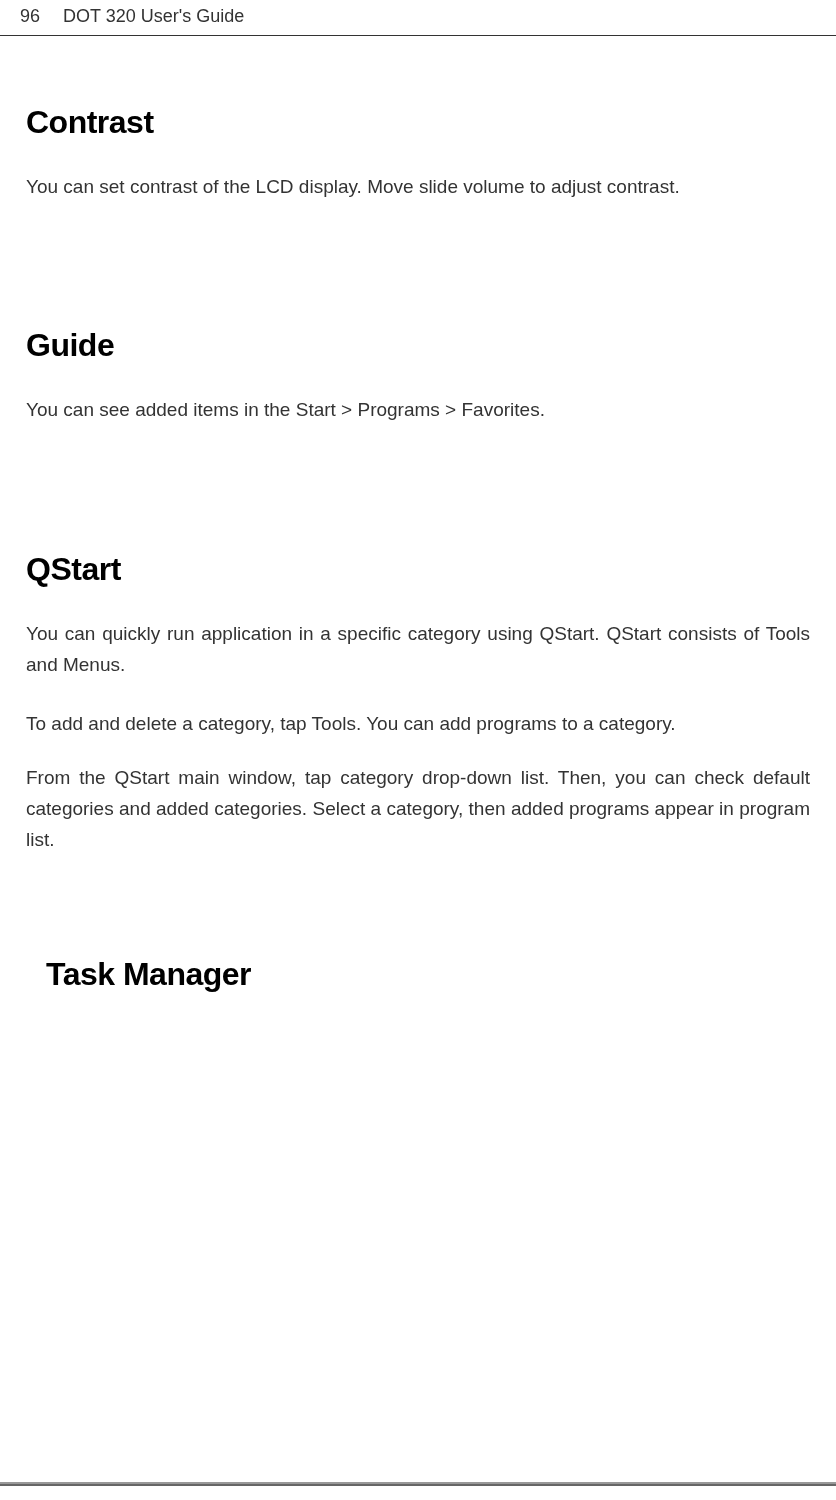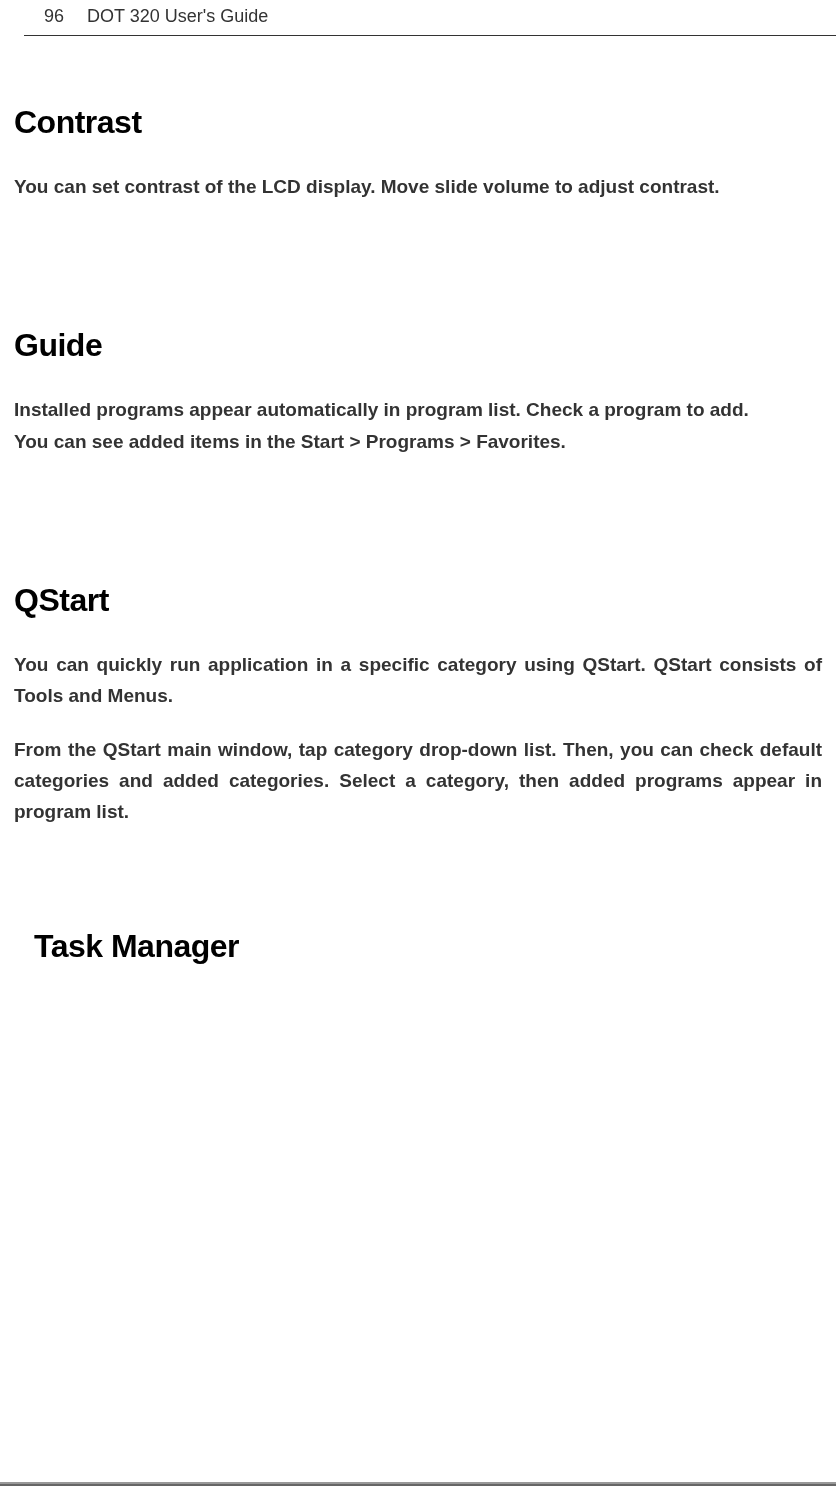--- a/index.html
+++ b/index.html
@@ -14,46 +14,45 @@
       font-family: Arial, Helvetica, sans-serif;
       position: relative;
       padding: 0;
     }
     .header {
       padding: 6px 0 8px 20px;
       border-bottom: 1px solid #333;
       font-size: 18px;
       color: #333;
       font-weight: 300;
-      margin-left: 24px;
     }
     .page-number {
       margin-right: 18px;
     }
     .content {
-      padding: 0 14px;
+      padding: 0 26px;
     }
     .section {
       margin-top: 70px;
     }
     .section-first {
       margin-top: 68px;
     }
     .section-title {
       font-size: 32px;
       font-weight: bold;
       color: #000;
       margin-bottom: 30px;
       letter-spacing: -0.5px;
     }
     .body-text {
       font-size: 19px;
       line-height: 1.65;
       color: #333;
-      font-weight: 700;
+      font-weight: 400;
       margin-bottom: 0;
     }
     .justified {
       text-align: justify;
     }
     .para-gap {
       margin-top: 28px;
     }
     .para-gap-small {
       margin-top: 22px;
@@ -85,29 +84,29 @@
 
   <div class="section section-first">
     <h2 class="section-title">Contrast</h2>
     <p class="body-text">You can set contrast of the LCD display. Move slide volume to adjust contrast.</p>
   </div>
 
   <div class="spacer-large"></div>
 
   <div class="section" style="margin-top:40px;">
     <h2 class="section-title">Guide</h2>
-    <p class="body-text">Installed programs appear automatically in program list. Check a program to add.</p>
     <p class="body-text">You can see added items in the Start &gt; Programs &gt; Favorites.</p>
   </div>
 
   <div class="spacer-large"></div>
 
   <div class="section" style="margin-top:40px;">
     <h2 class="section-title">QStart</h2>
     <p class="body-text justified">You can quickly run application in a specific category using QStart. QStart consists of Tools and Menus.</p>
+    <p class="body-text para-gap">To add and delete a category, tap Tools. You can add programs to a category.</p>
     <p class="body-text justified para-gap-small">From the QStart main window, tap category drop-down list. Then, you can check default categories and added categories. Select a category, then added programs appear in program list.</p>
   </div>
 
   <div class="spacer-med"></div>
 
   <div class="section" style="margin-top:30px;margin-left:20px;">
     <h2 class="section-title">Task Manager</h2>
   </div>
 
 </div>

